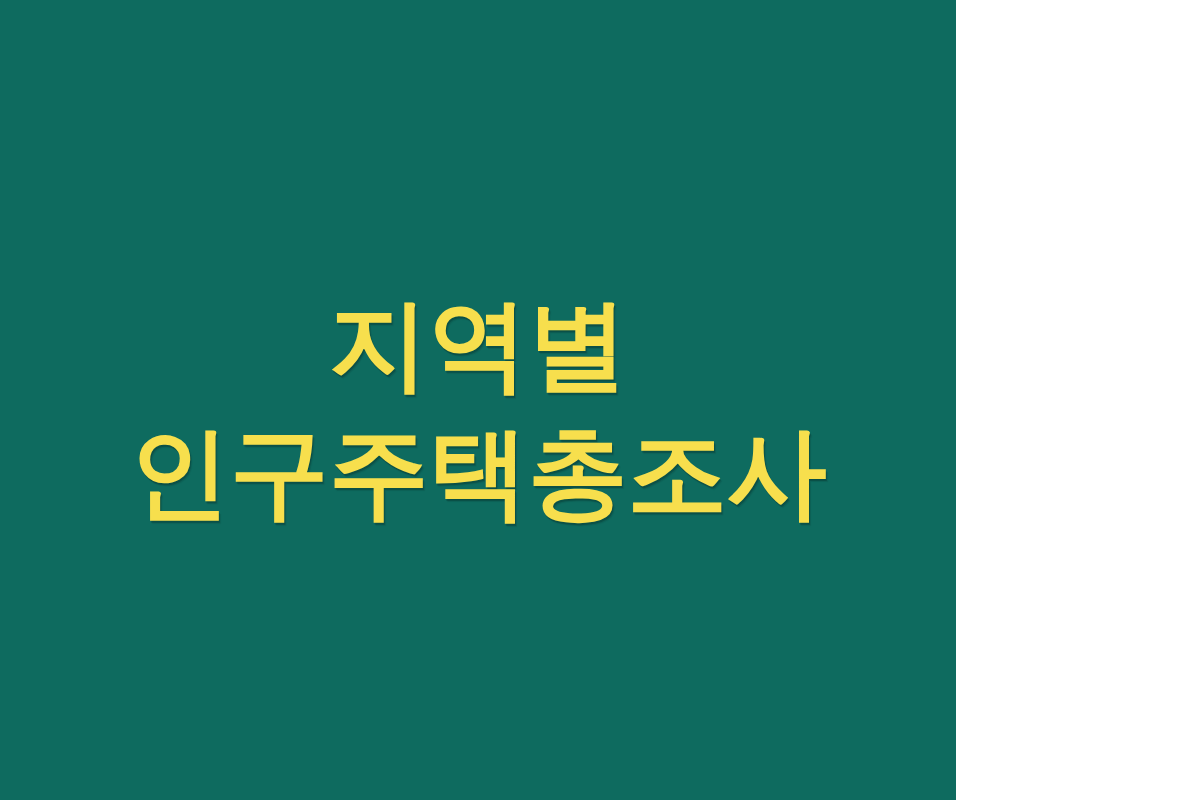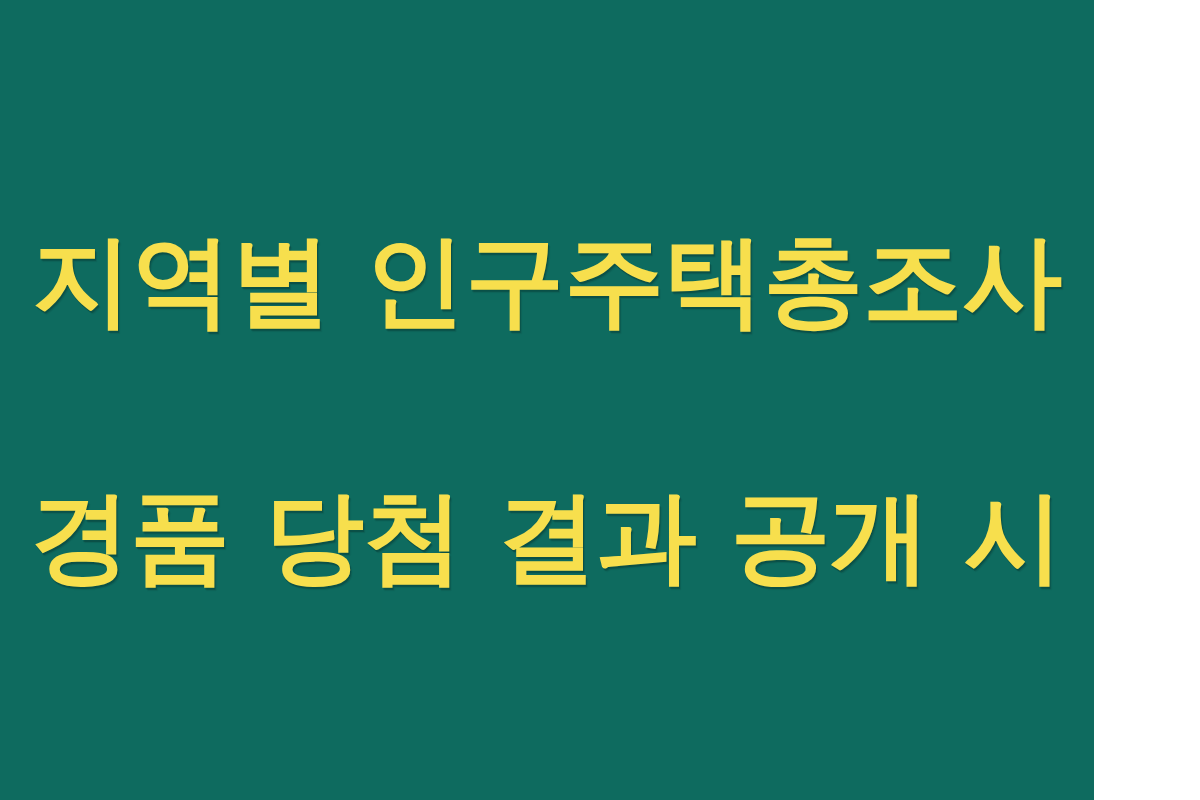--- a/index.html
+++ b/index.html
@@ -10,21 +10,21 @@
 
   body {
     width: 1200px;
     height: 800px;
     overflow: hidden;
     font-family: "Liberation Sans", "DejaVu Sans", sans-serif;
   }
 
   #banner {
     position: relative;
-    width: 1094px;
+    width: 956px;
     height: 800px;
     box-sizing: border-box;
     display: flex;
     align-items: center;
     justify-content: center;
     background: #0e6b5f;
     overflow: hidden;
   }
 
   #headline {
@@ -48,15 +48,14 @@
   .headline-line {
     display: block;
   }
 </style>
 </head>
 <body>
 
 <div id="banner">
   <div id="headline">
     <span class="headline-line">지역별 인구주택총조사</span>
-    <span class="headline-line">경품 당첨 결과 공개 시</span>
   </div>
 </div>
 
 </body></html>

